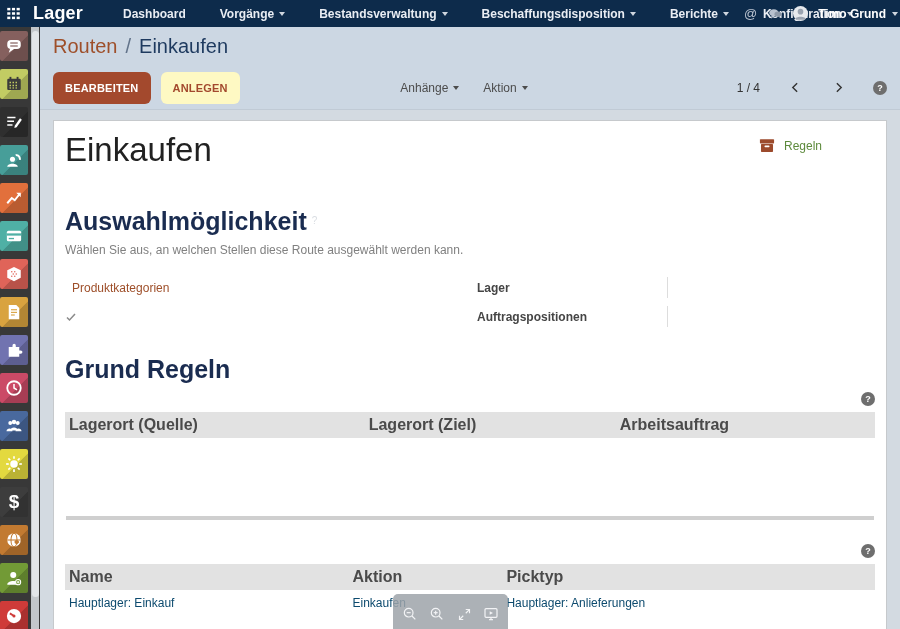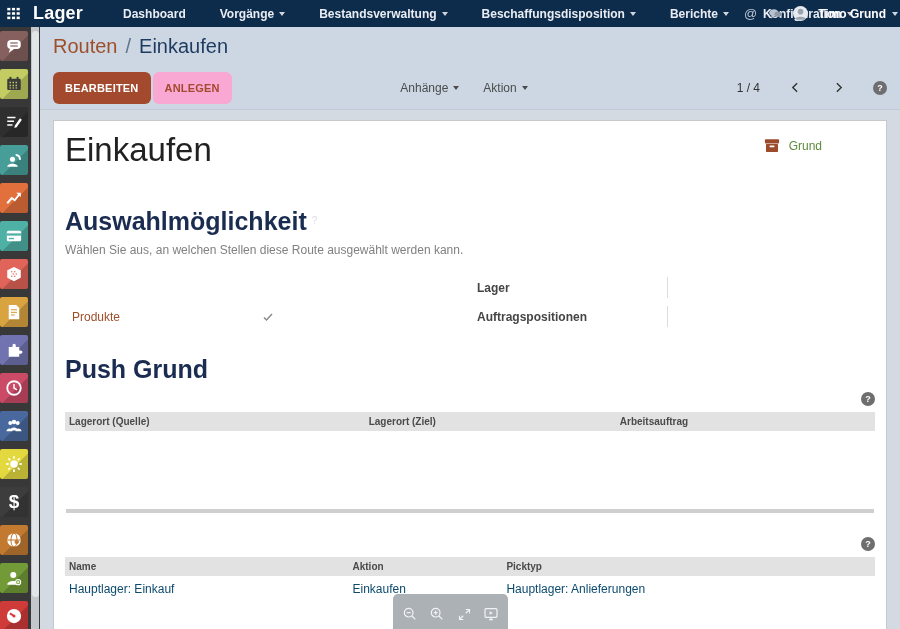--- a/index.html
+++ b/index.html
@@ -28,21 +28,21 @@
   
   .workspace { position:absolute; left:40px; top:27px; width:860px; height:602px; }
   .crumb-bar { height:39px; background:#ccd7e3; display:flex; align-items:center; padding-left:13px; font-size:20px; }
   .crumb-parent { color:#9e4f2a; cursor:pointer; }
   .crumb-sep { color:#62738a; margin:0 8px; }
   .crumb-current { color:#1e3a5f; }
 
   .control-bar { height:44px; background:#ccd7e3; display:flex; align-items:center; padding:0 13px; border-bottom:1px solid rgba(0,0,0,0.06); position:relative; }
   .btn { height:32px; font-size:11px; font-weight:700; border:none; padding:0 12px; cursor:pointer; border-radius:6px; font-family:inherit; letter-spacing:0.2px; }
   .btn-edit { background:#a3492d; color:#fff; }
-  .btn-create { background:#f9a8d4; color:#a3492d; margin-left:2px; }
+  .btn-create { background:#fef9c3; color:#a3492d; margin-left:10px; }
   .cb-center { position:absolute; left:0; right:12px; display:flex; justify-content:center; gap:24px; pointer-events:none; }
   .dropdown-link { font-size:12px; color:#4c4c4c; display:flex; align-items:center; gap:5px; cursor:pointer; pointer-events:auto; }
   .dropdown-link .caret { border-top-color:#4c4c4c; }
   .cb-right { margin-left:auto; display:flex; align-items:center; gap:27px; }
   .pager { font-size:12px; color:#333; }
   .chev { width:16px; height:16px; display:flex; align-items:center; justify-content:center; cursor:pointer; }
   .help-circle { width:14px; height:14px; border-radius:50%; background:#6e6e6e; color:#fff; font-size:9px; font-weight:700; display:flex; align-items:center; justify-content:center; cursor:pointer; }
 
   
   .sheet { position:absolute; left:13px; top:93px; width:834px; height:520px; background:#fff; border:1px solid #c6c9cc; padding:8px 11px 0 11px; }
@@ -59,21 +59,21 @@
   .field-row { height:29px; display:flex; align-items:center; }
   .field-label-link { font-size:12px; color:#9e4f2a; padding-left:7px; width:197px; cursor:pointer; }
   .field-label-bold { font-size:12px; font-weight:700; color:#454545; padding-left:7px; width:197px; }
   .field-value { flex:1; height:21px; display:flex; align-items:center; }
   .field-value.lined { border-left:1px solid #ddd; }
 
   .sec-block-1 { margin-top:38px; }
   .help-row { display:flex; justify-content:flex-end; margin:8px 0 6px 0; }
 
   table.o-list { width:100%; border-collapse:collapse; }
-  table.o-list th { background:#e2e2e2; font-size:10px; font-weight:700; color:#4a4a4a; text-align:left; padding:4px 4px; }
+  table.o-list th { background:#e2e2e2; font-size:16px; font-weight:700; color:#4a4a4a; text-align:left; padding:4px 4px; }
   table.o-list td { font-size:12px; color:#0c4a6e; padding:6px 4px 4px 4px; }
   td.link-cell { color:#9e4f2a; cursor:pointer; }
   .empty-body { height:78px; }
   .divider { height:4px; background:#cfcfcf; margin:0 1px; }
   .sec-block-2 { margin-top:24px; }
 
   
   .c1a { width:37%; } .c2a { width:31%; } .c3a { width:32%; }
   .c1b { width:35%; } .c2b { width:19%; } .c3b { width:46%; }
 
@@ -338,38 +338,38 @@
     </div>
   </div>
 
   <div class="sheet">
     <div class="status-box">
       <svg viewBox="0 0 24 24" width="20" height="17">
         <rect x="2" y="3" width="20" height="6" rx="1" fill="#9c4a2c"></rect>
         <rect x="3.5" y="10" width="17" height="11" rx="1" fill="#9c4a2c"></rect>
         <rect x="8.5" y="12" width="7" height="2.4" rx="1" fill="#fff"></rect>
       </svg>
-      <span class="status-label">Grund</span>
+      <span class="status-label">Regeln</span>
     </div>
 
     <h1 class="sheet-title">Einkaufen</h1>
 
     <div class="sec-block-1">
       <div>
         <span class="sec-heading">Auswahlmöglichkeit</span><span class="help-marker">?</span>
       </div>
       <div class="sec-desc">Wählen Sie aus, an welchen Stellen diese Route ausgewählt werden kann.</div>
 
       <div class="fields-grid">
         <div class="fields-col">
           <div class="field-row">
+            <span class="field-label-link">Produktkategorien</span>
             <span class="field-value"></span>
           </div>
           <div class="field-row">
-            <span class="field-label-link">Produkte</span>
             <span class="field-value">
               <svg viewBox="0 0 24 24" width="12" height="12">
                   <path d="M4 13 L9 18 L20 6" stroke="#8a8a8a" stroke-width="3" fill="none"></path>
                 </svg>
             </span>
           </div>
         </div>
         <div class="fields-col">
           <div class="field-row">
             <span class="field-label-bold">Lager</span>
@@ -377,21 +377,21 @@
           </div>
           <div class="field-row">
             <span class="field-label-bold">Auftragspositionen</span>
             <span class="field-value lined"></span>
           </div>
         </div>
       </div>
     </div>
 
     <div class="sec-block-2">
-      <div class="sec-heading">Push Grund</div>
+      <div class="sec-heading">Grund Regeln</div>
       <div class="help-row">
           <span class="help-circle">?</span>
         </div>
       <table class="o-list">
         <thead>
           <tr>
             <th class="c1a">Lagerort (Quelle)</th>
             <th class="c2a">Lagerort (Ziel)</th>
             <th class="c3a">Arbeitsauftrag</th>
           </tr>

